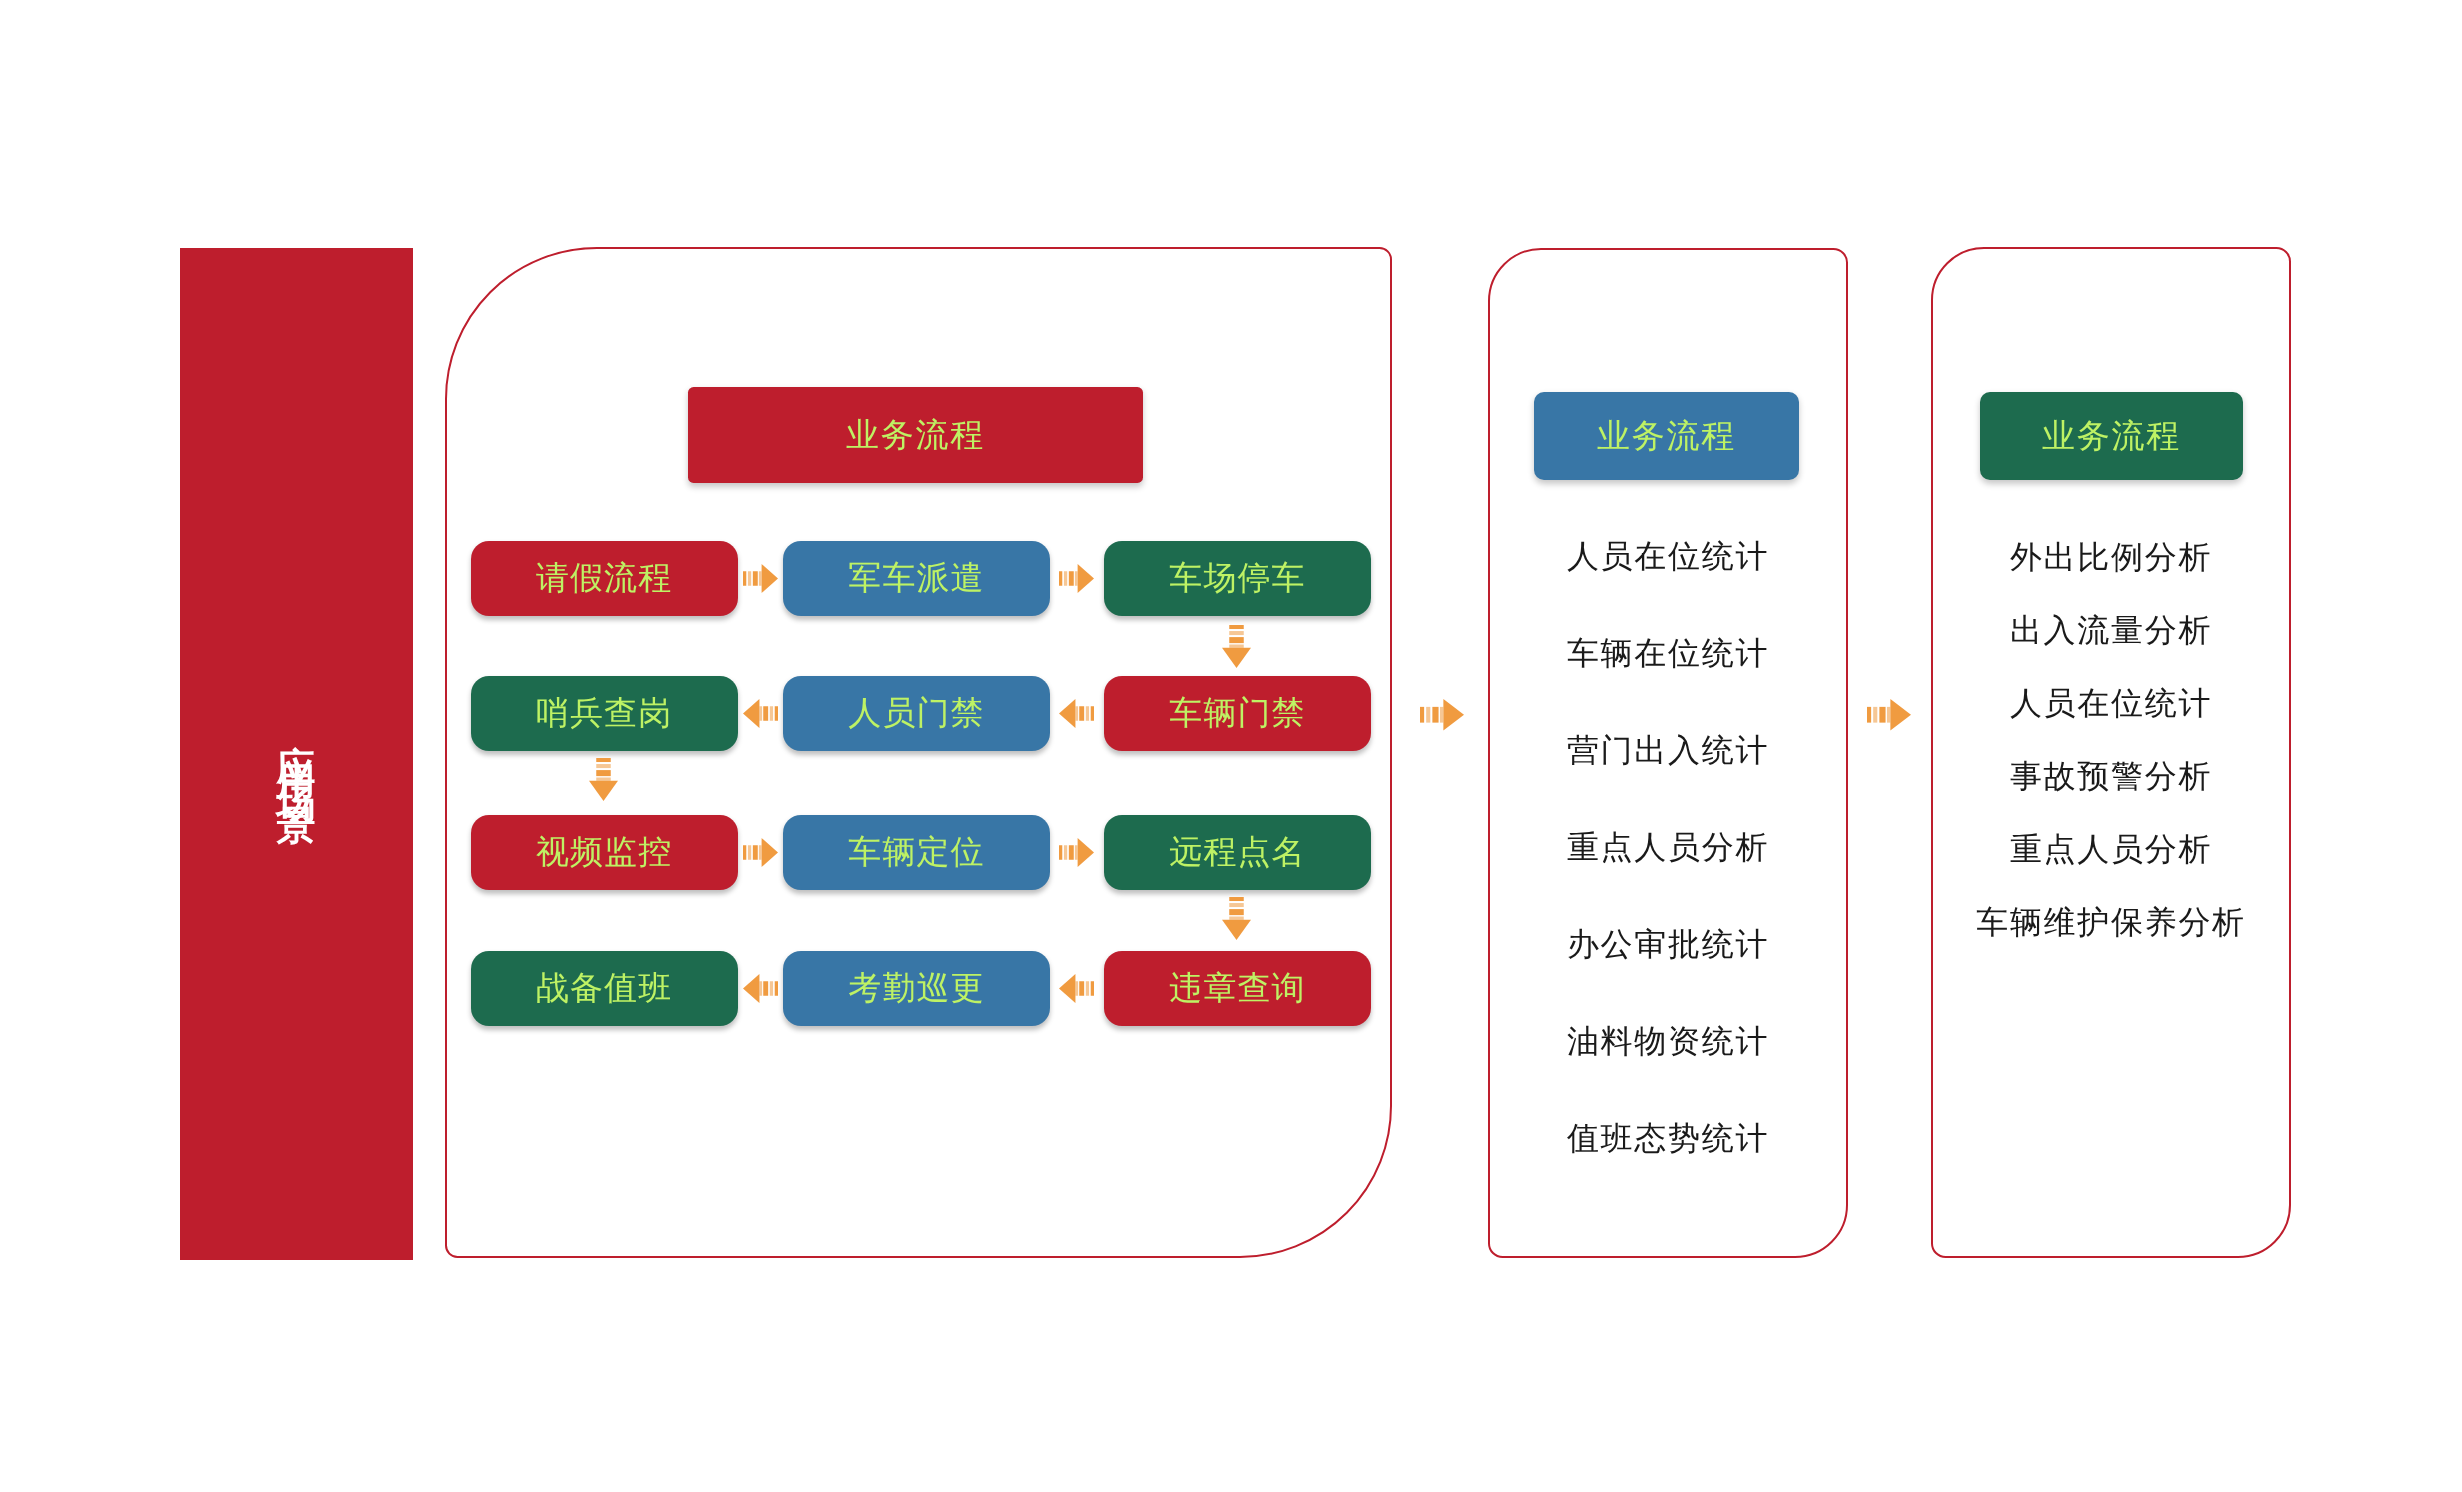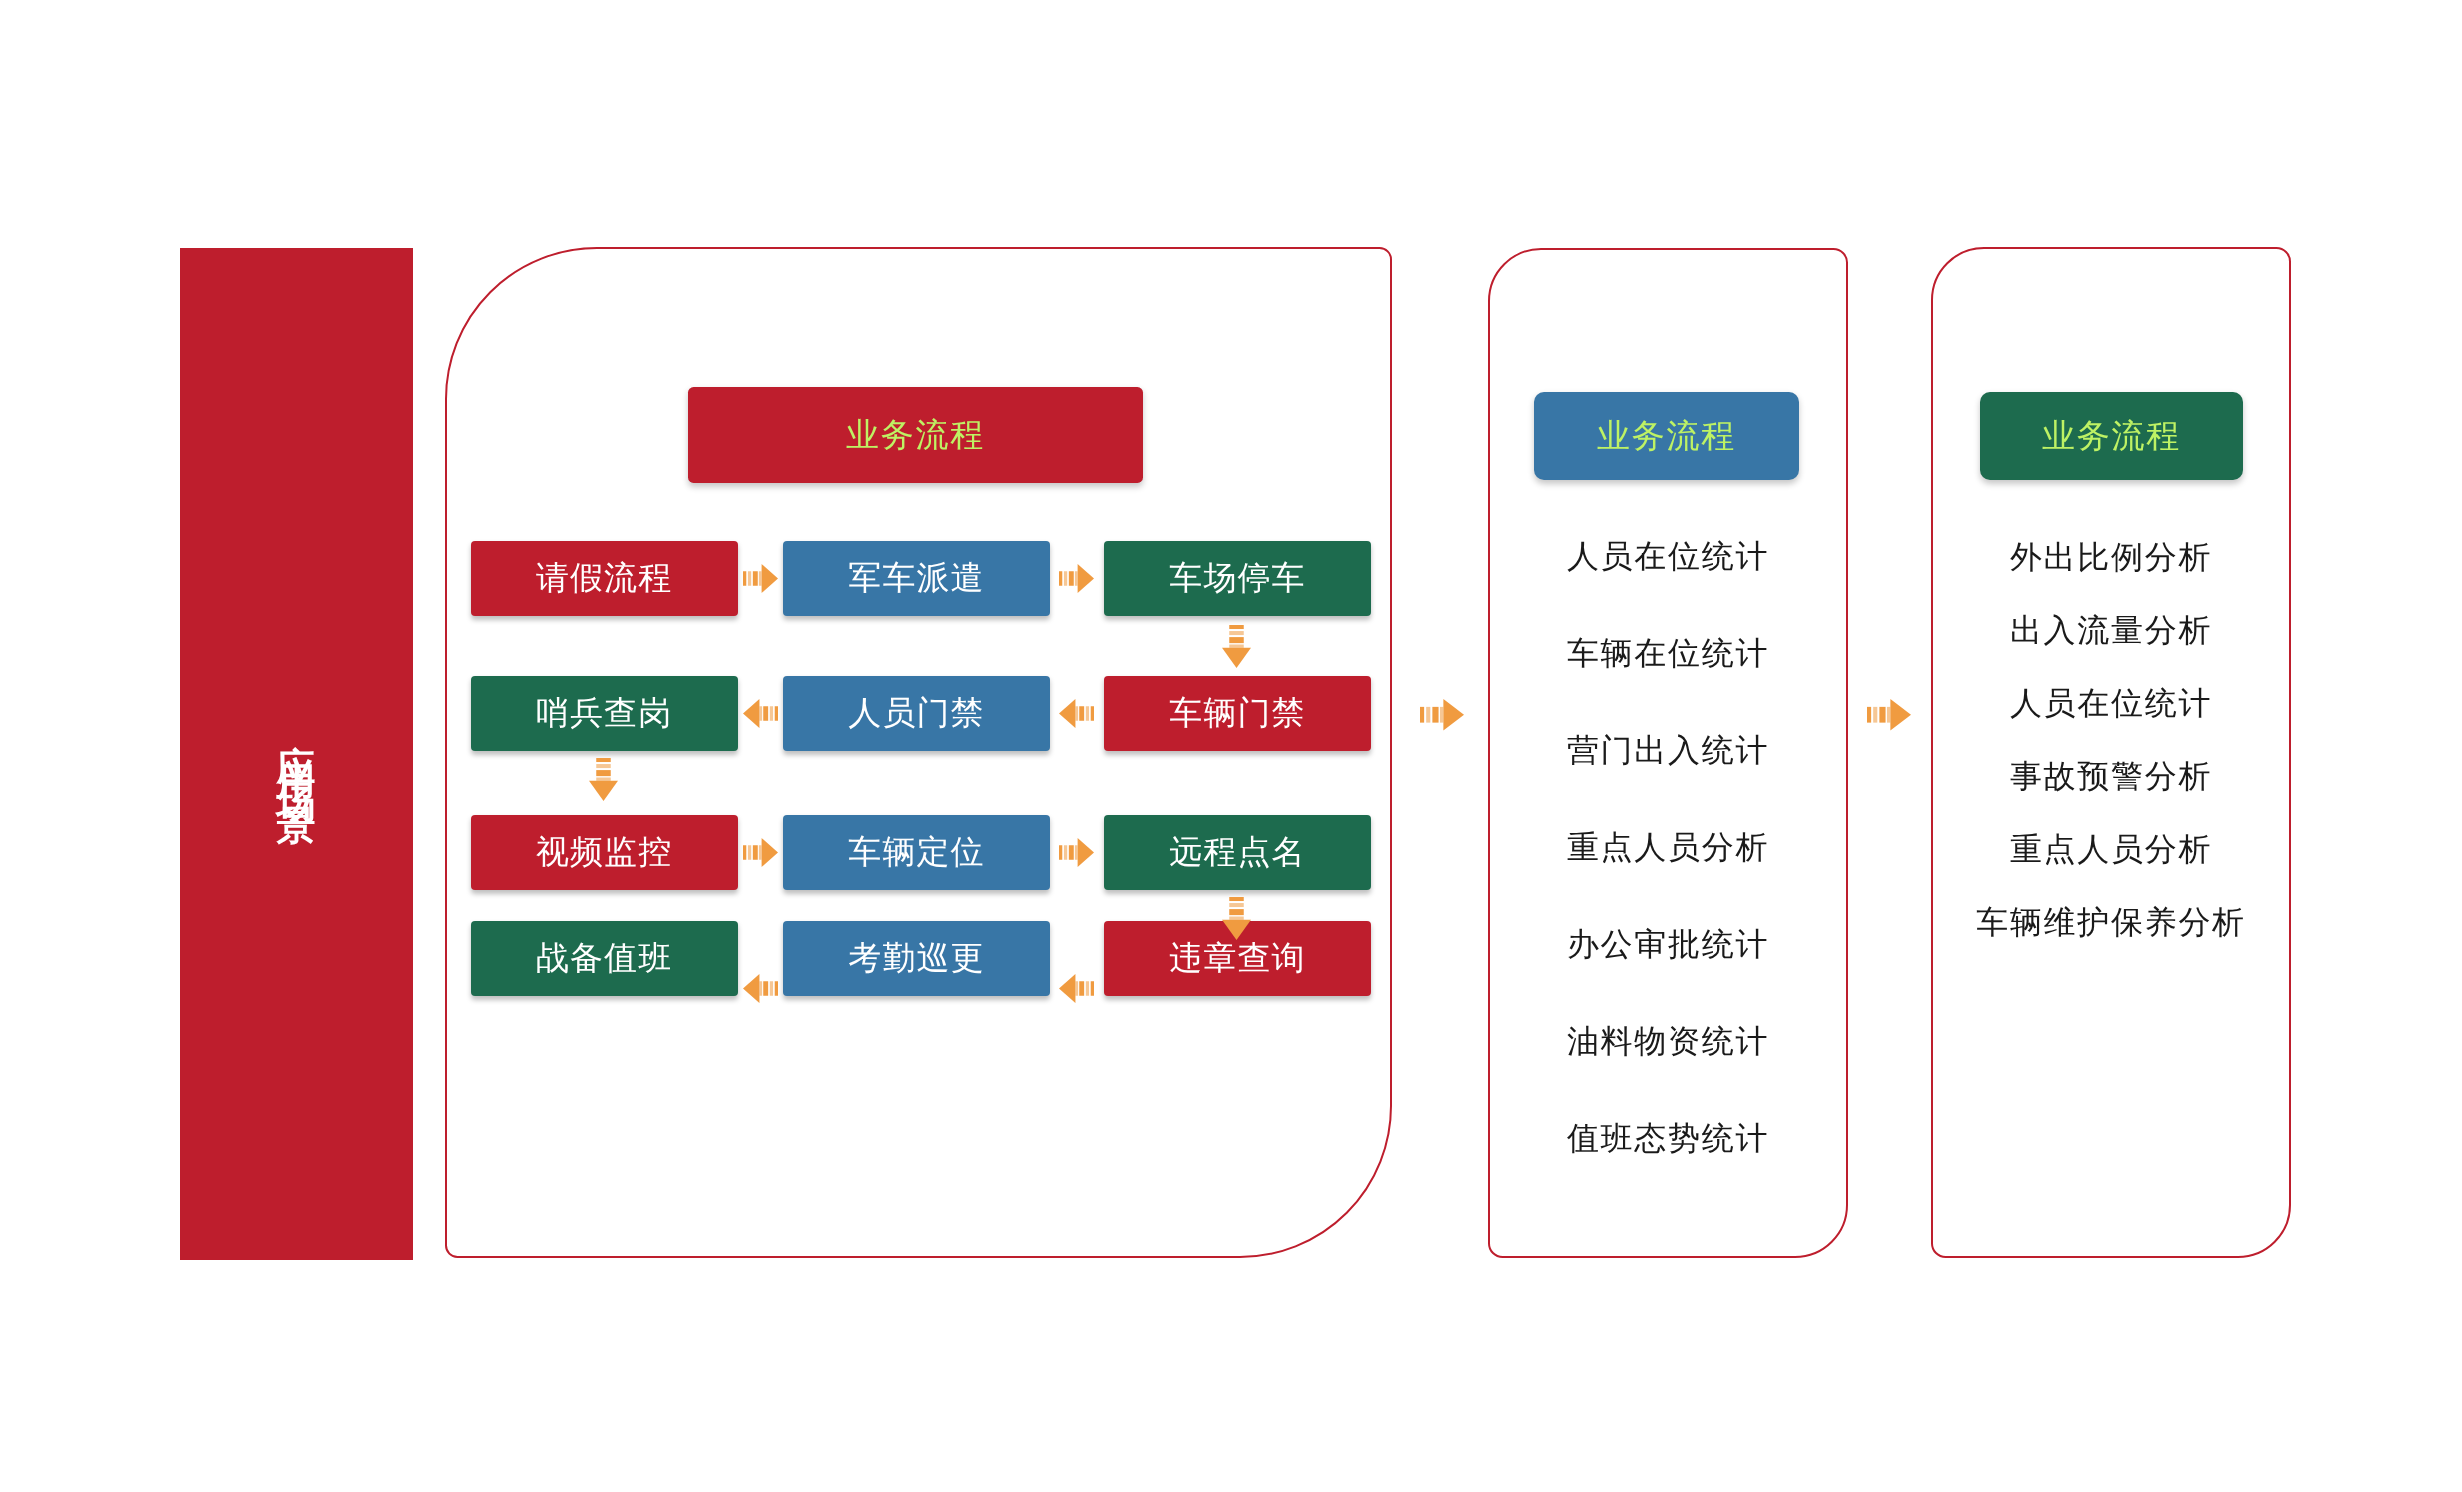--- a/index.html
+++ b/index.html
@@ -30,28 +30,28 @@
   .hdr{
     position:absolute;display:flex;align-items:center;justify-content:center;
     color:#bef264;font-size:33px;font-weight:500;letter-spacing:1.7px;
     box-shadow:0 3.4px 6.7px rgba(0,0,0,.22);
   }
   .panel1 .hdr{left:241px;top:138px;width:455px;height:96px;border-radius:5.6px;background:var(--red);}
   .panel2 .hdr{left:44px;top:142px;width:265px;height:88px;border-radius:10px;background:var(--blue);}
   .panel3 .hdr{left:47px;top:143px;width:263px;height:88px;border-radius:10px;background:var(--green);}
   
   .fbox{
-    position:absolute;width:267px;height:75px;border-radius:4px;
+    position:absolute;width:267px;height:75px;border-radius:18px;
     display:flex;align-items:center;justify-content:center;
-    color:#ffffff;font-size:33px;font-weight:500;letter-spacing:1.1px;
+    color:#bef264;font-size:33px;font-weight:500;letter-spacing:1.1px;
     box-shadow:0 3.4px 5.6px rgba(0,0,0,.25);
   }
   .red{background:var(--red);} .blue{background:var(--blue);} .green{background:var(--green);}
   .c1{left:23.6px;} .c2{left:336px;} .c3{left:657px;}
-  .r1{top:292px;} .r2{top:427px;} .r3{top:566px;} .r4{top:672px;}
+  .r1{top:292px;} .r2{top:427px;} .r3{top:566px;} .r4{top:702px;}
   
   .striped-arrow{position:absolute;}
   .striped-arrow svg{display:block;}
   
   .list{position:absolute;left:0;right:0;display:flex;flex-direction:column;}
   .panel2 .list{top:270px;gap:24px;} .panel3 .list{top:272px;}
   .list-item{
     height:73px;display:flex;align-items:center;justify-content:center;
     font-size:32px;color:var(--text);font-weight:500;letter-spacing:1.7px;white-space:nowrap;
   }

